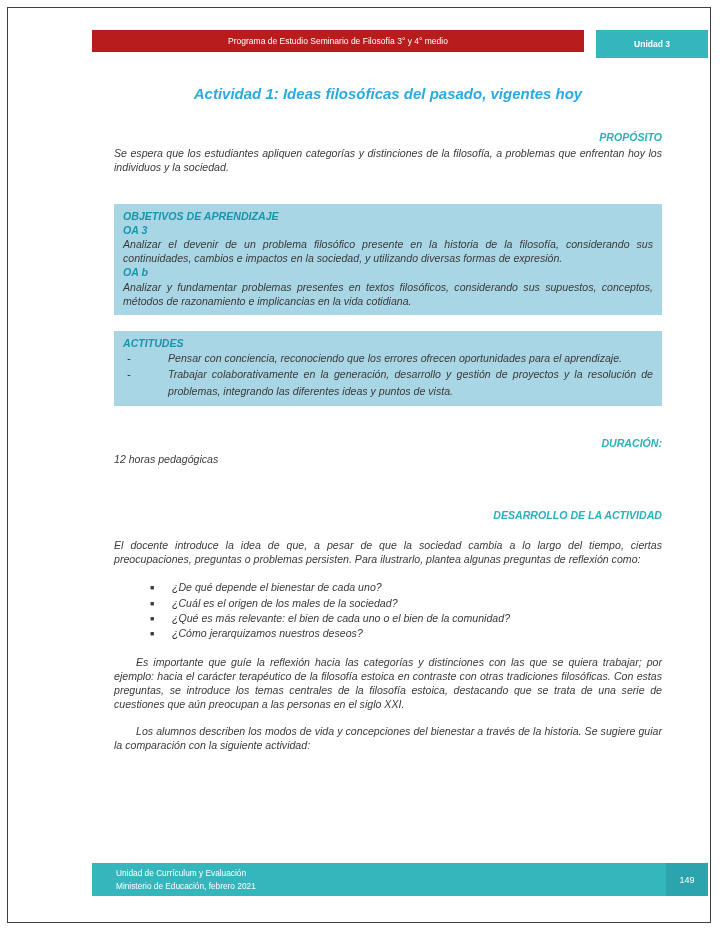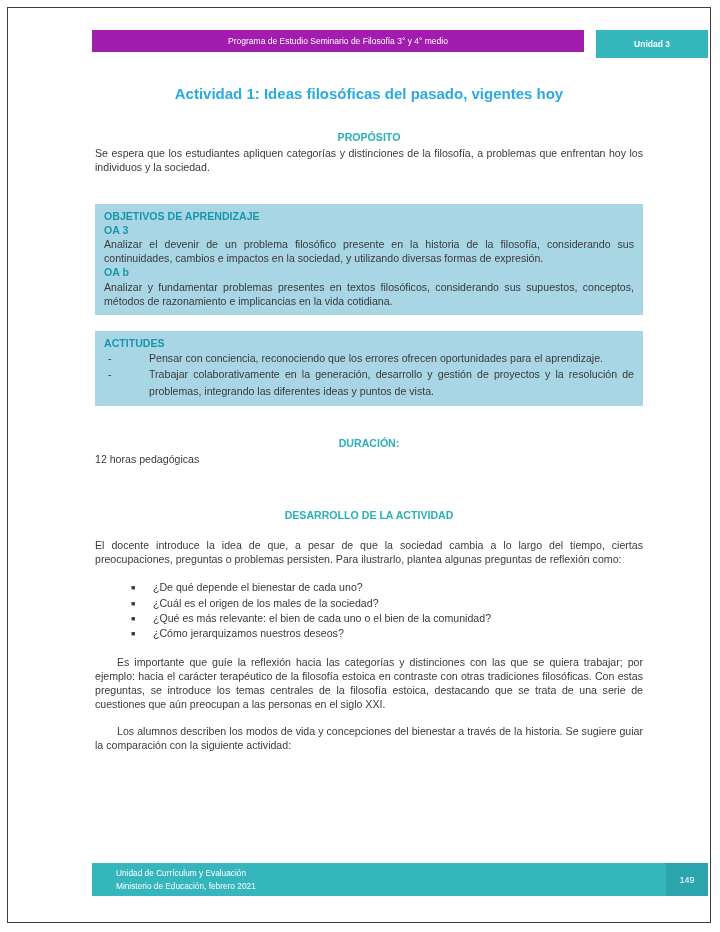--- a/index.html
+++ b/index.html
@@ -16,41 +16,41 @@
     box-sizing:border-box;
     overflow:hidden;
   }
   
   .header {
     position:absolute; top:22px; left:84px; width:616px;
     display:flex; gap:12px;
   }
   .header-bar {
     flex:1; height:22px;
-    background:#a21caf; color:#ffffff;
+    background:#b91c1c; color:#ffffff;
     font-size:8.5px; display:flex; align-items:center; justify-content:center;
   }
   .header-unit {
     width:112px; height:28px;
     background:#35b6bd; color:#ffffff;
     font-size:8.5px; font-weight:bold;
     display:flex; align-items:center; justify-content:center;
   }
   
   .content {
-    position:absolute; top:62px; left:87px; width:548px;
-    font-size:10.6px; color:#3a3a3a; text-align:justify; line-height:1.33;
+    position:absolute; top:62px; left:106px; width:548px;
+    font-size:10.6px; color:#3a3a3a; text-align:justify; line-height:1.33;font-style:italic;
   }
   .title {
     text-align:center; color:#29abe2; font-weight:bold; font-size:15px;
     margin:14px 0 26px 0;
   }
   .h-teal {
     color:#2ab0b8; font-weight:bold; font-size:10.6px;
-    margin:0 0 2px 0; text-align:center;
+    margin:0 0 2px 0; text-align:right;
   }
   .section { margin-bottom:16px; }
   p { margin:0; }
   .box {
     background:#a9d6e4; padding:5px 9px 7px 9px; margin:0 0 16px 0;
   }
   .box-heading { color:#1796ab; font-weight:bold; font-size:10.6px; text-align:left; }
   .oa-label { color:#1796ab; font-weight:bold; }
   .act-item { display:flex; line-height:1.55; }
   .act-marker { width:26px; flex:0 0 26px; text-align:left; padding-left:4px; }

